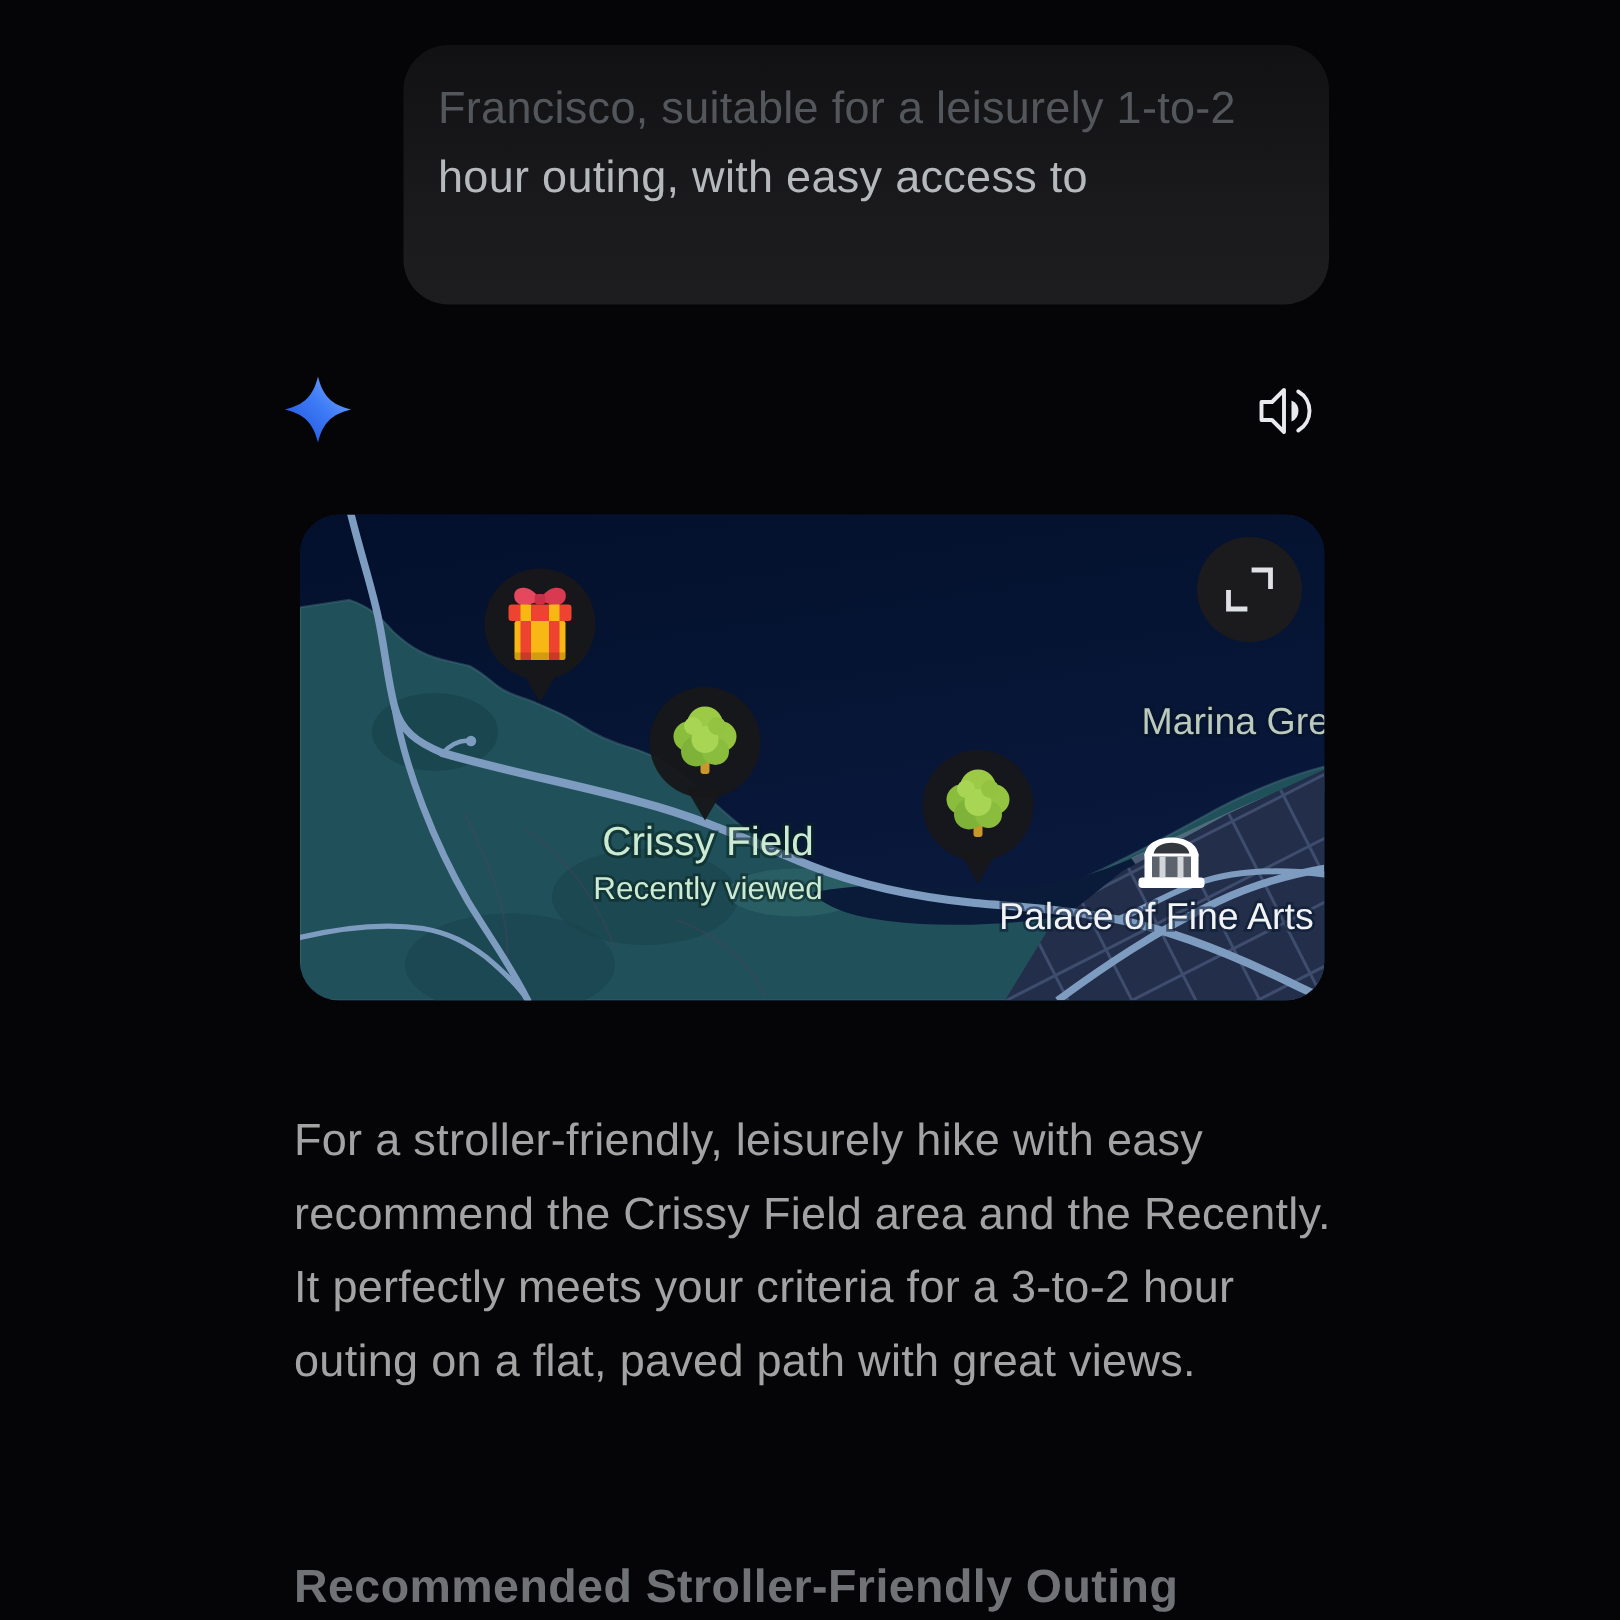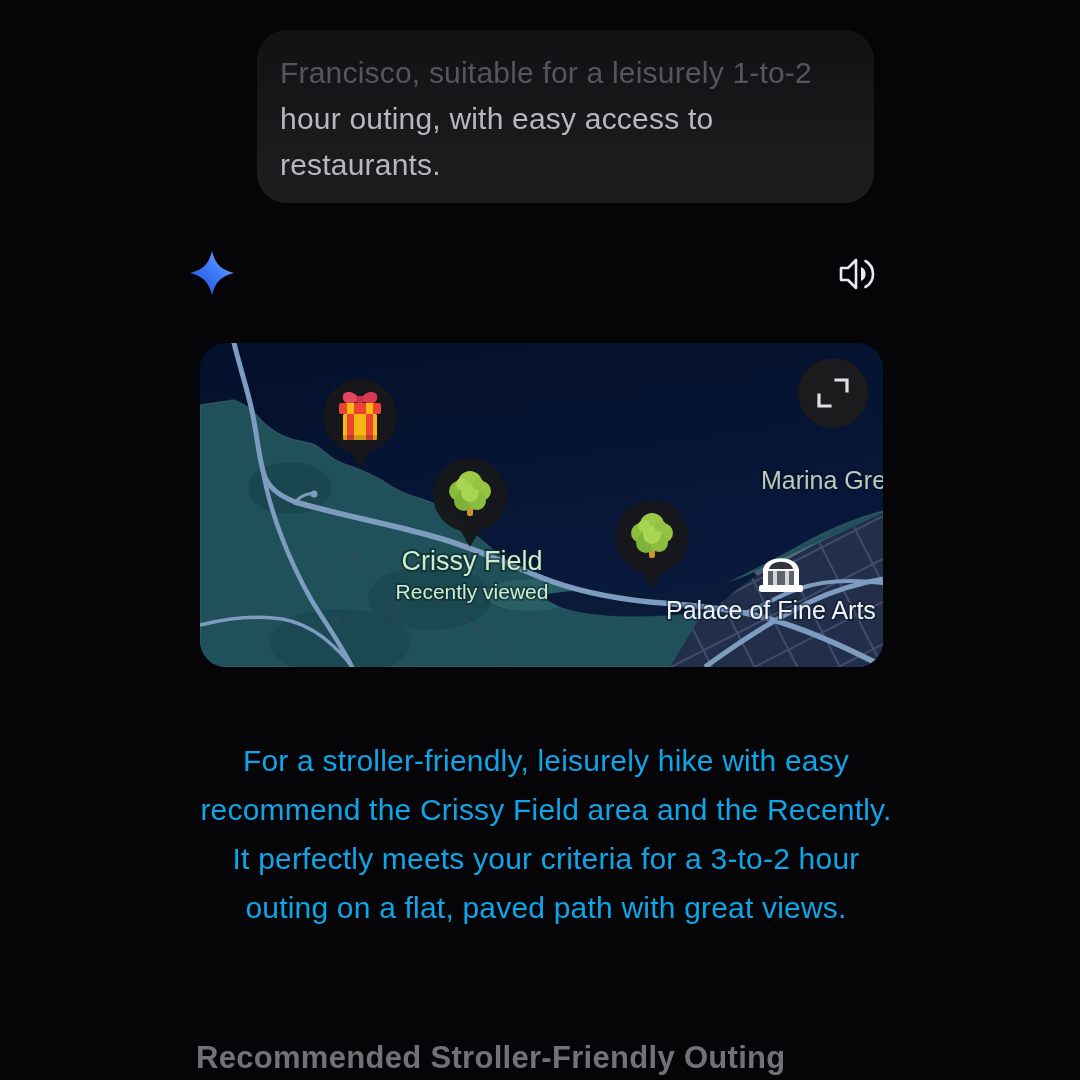--- a/index.html
+++ b/index.html
@@ -2,57 +2,56 @@
 <html><head>
 <meta charset="utf-8">
 <style>
   html,body{margin:0;padding:0;background:#050507;}
   .screen{
     position:relative;width:1080px;height:1080px;overflow:hidden;
     background:#050507;font-family:"Liberation Sans",sans-serif;
   }
   
   .user-bubble{
-    position:absolute;left:257px;top:30px;width:617px;height:173px;
+    position:absolute;left:269px;top:30px;width:617px;height:173px;
     background:linear-gradient(180deg,#111113 0%,#1b1b1e 70%,#1d1d20 100%);
     border-radius:30px;box-sizing:border-box;padding:20px 0 0 23px;
   }
   .bubble-line{
     font-size:30px;line-height:46px;color:#b6b9bc;letter-spacing:.2px;white-space:nowrap;
   }
   .bubble-line.faded{color:#53575c;}
   
   .sparkle{position:absolute;left:188px;top:249px;width:48px;height:48px;}
   .speaker{position:absolute;left:837px;top:254px;width:40px;height:40px;cursor:pointer;}
   
   .map-card{
     position:absolute;left:200px;top:343px;width:683px;height:324px;
     border-radius:26px;overflow:hidden;background:#071335;
   }
   .map-card svg{display:block;}
   
   .response{position:absolute;left:196px;top:736px;width:700px;}
   .response-line{
-    font-size:30px;line-height:49px;color:#0ea5e9;letter-spacing:.2px;white-space:nowrap;text-align:center;
+    font-size:30px;line-height:49px;color:#a3a3a3;letter-spacing:.2px;white-space:nowrap;
   }
   .heading{
     position:absolute;left:196px;top:1040px;margin:0;
     font-size:31px;font-weight:700;color:#717275;letter-spacing:.3px;white-space:nowrap;
   }
   .map-label{font-family:"Liberation Sans",sans-serif;}
 </style>
 </head>
 <body>
 
 <div class="screen">
 
   <div class="user-bubble">
     <div class="bubble-line faded">Francisco, suitable for a leisurely 1-to-2</div>
     <div class="bubble-line">hour outing, with easy access to</div>
-    <div class="bubble-line">restaurants.</div>
   </div>
 
   <svg class="sparkle" viewBox="0 0 48 48">
     <defs>
       <linearGradient id="sparkGrad" x1="0" y1="1" x2="1" y2="0">
         <stop offset="0" stop-color="#1c50dd"></stop>
         <stop offset="0.55" stop-color="#3e7bf5"></stop>
         <stop offset="1" stop-color="#7fb0ff"></stop>
       </linearGradient>
     </defs>

